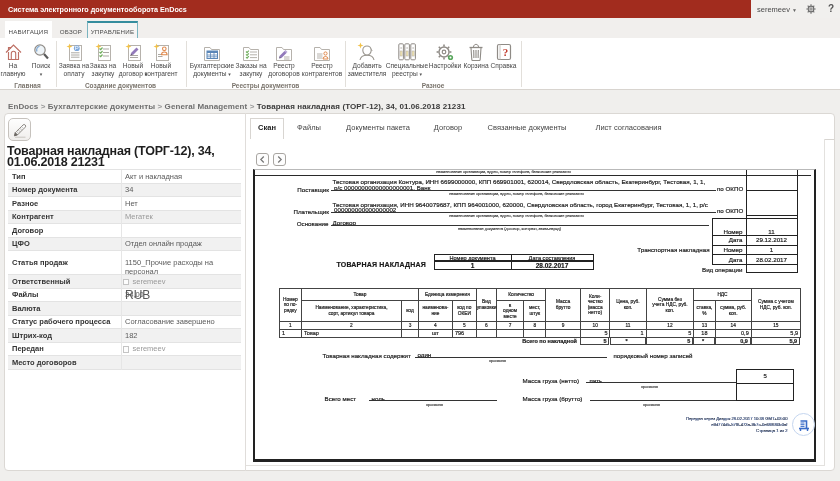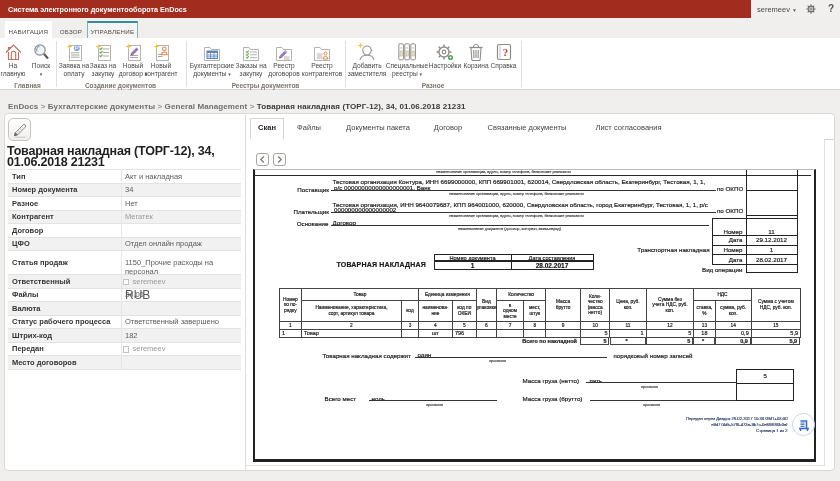--- a/index.html
+++ b/index.html
@@ -276,21 +276,21 @@
 <div class="abs" style="left:121px;top:288.5px;width:1px;height:13.5px;background:#e6e6e6;"></div>
 <div class="abs" style="left:12px;top:290.25px;width:106px;font-size:7.5px;line-height:9px;font-weight:bold;color:#333;">Файлы</div>
 <div class="abs" style="left:125px;top:290.25px;width:114px;font-size:7.5px;line-height:9px;color:#5a5a5a;">34,00</div>
 <div class="abs" style="left:8px;top:302.0px;width:233px;height:13.5px;background:#f1f1f1;border-bottom:1px solid #e3e3e3;"></div>
 <div class="abs" style="left:121px;top:302.0px;width:1px;height:13.5px;background:#e6e6e6;"></div>
 <div class="abs" style="left:12px;top:303.75px;width:106px;font-size:7.5px;line-height:9px;font-weight:bold;color:#333;">Валюта</div>
 <div class="abs" style="left:125px;top:291px;width:114px;font-size:12px;line-height:9px;color:#5a5a5a;">RUB</div>
 <div class="abs" style="left:8px;top:315.5px;width:233px;height:13.5px;background:#fff;border-bottom:1px solid #e3e3e3;"></div>
 <div class="abs" style="left:121px;top:315.5px;width:1px;height:13.5px;background:#e6e6e6;"></div>
 <div class="abs" style="left:12px;top:317.25px;width:106px;font-size:7.5px;line-height:9px;font-weight:bold;color:#333;">Статус рабочего процесса</div>
-<div class="abs" style="left:125px;top:317.25px;width:114px;font-size:7.5px;line-height:9px;color:#5a5a5a;">Ответственный завершено</div>
+<div class="abs" style="left:125px;top:317.25px;width:114px;font-size:7.5px;line-height:9px;color:#5a5a5a;">Согласование завершено</div>
 <div class="abs" style="left:8px;top:329.0px;width:233px;height:13.5px;background:#f1f1f1;border-bottom:1px solid #e3e3e3;"></div>
 <div class="abs" style="left:121px;top:329.0px;width:1px;height:13.5px;background:#e6e6e6;"></div>
 <div class="abs" style="left:12px;top:330.75px;width:106px;font-size:7.5px;line-height:9px;font-weight:bold;color:#333;">Штрих-код</div>
 <div class="abs" style="left:125px;top:330.75px;width:114px;font-size:7.5px;line-height:9px;color:#5a5a5a;">182</div>
 <div class="abs" style="left:8px;top:342.5px;width:233px;height:13.5px;background:#fff;border-bottom:1px solid #e3e3e3;"></div>
 <div class="abs" style="left:121px;top:342.5px;width:1px;height:13.5px;background:#e6e6e6;"></div>
 <div class="abs" style="left:12px;top:344.25px;width:106px;font-size:7.5px;line-height:9px;font-weight:bold;color:#333;">Передан</div>
 <div class="abs" style="left:122.5px;top:346.0px;width:6.5px;height:6.5px;border:1px solid #c4c4c4;background:#fdfdfd;"></div>
 <div class="abs" style="left:132.5px;top:344.25px;width:100px;font-size:7.5px;line-height:9px;color:#999;">seremeev</div>
 <div class="abs" style="left:8px;top:356.0px;width:233px;height:13.5px;background:#f1f1f1;border-bottom:1px solid #e3e3e3;"></div>

